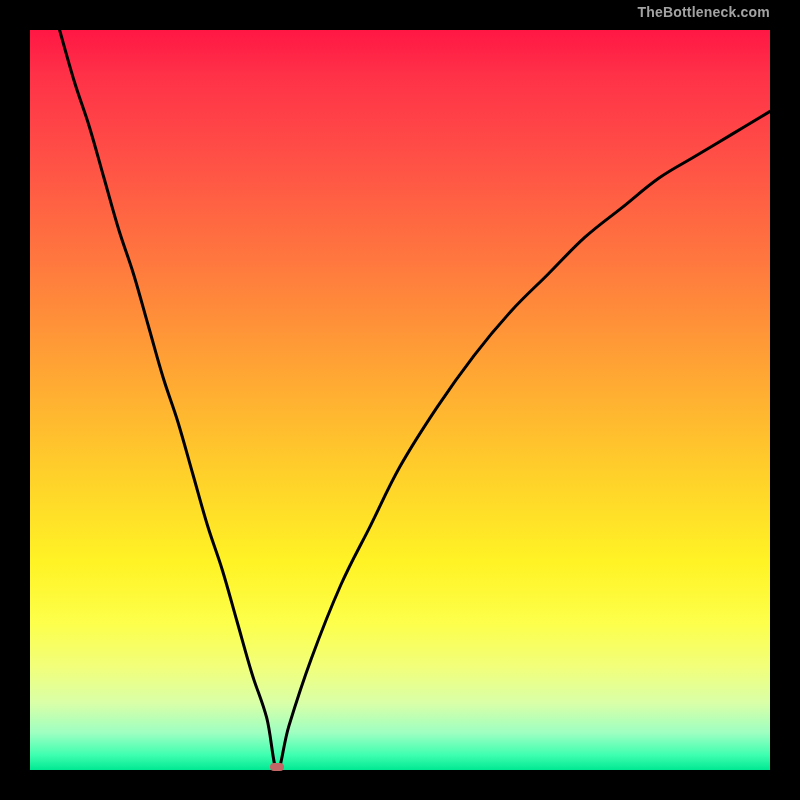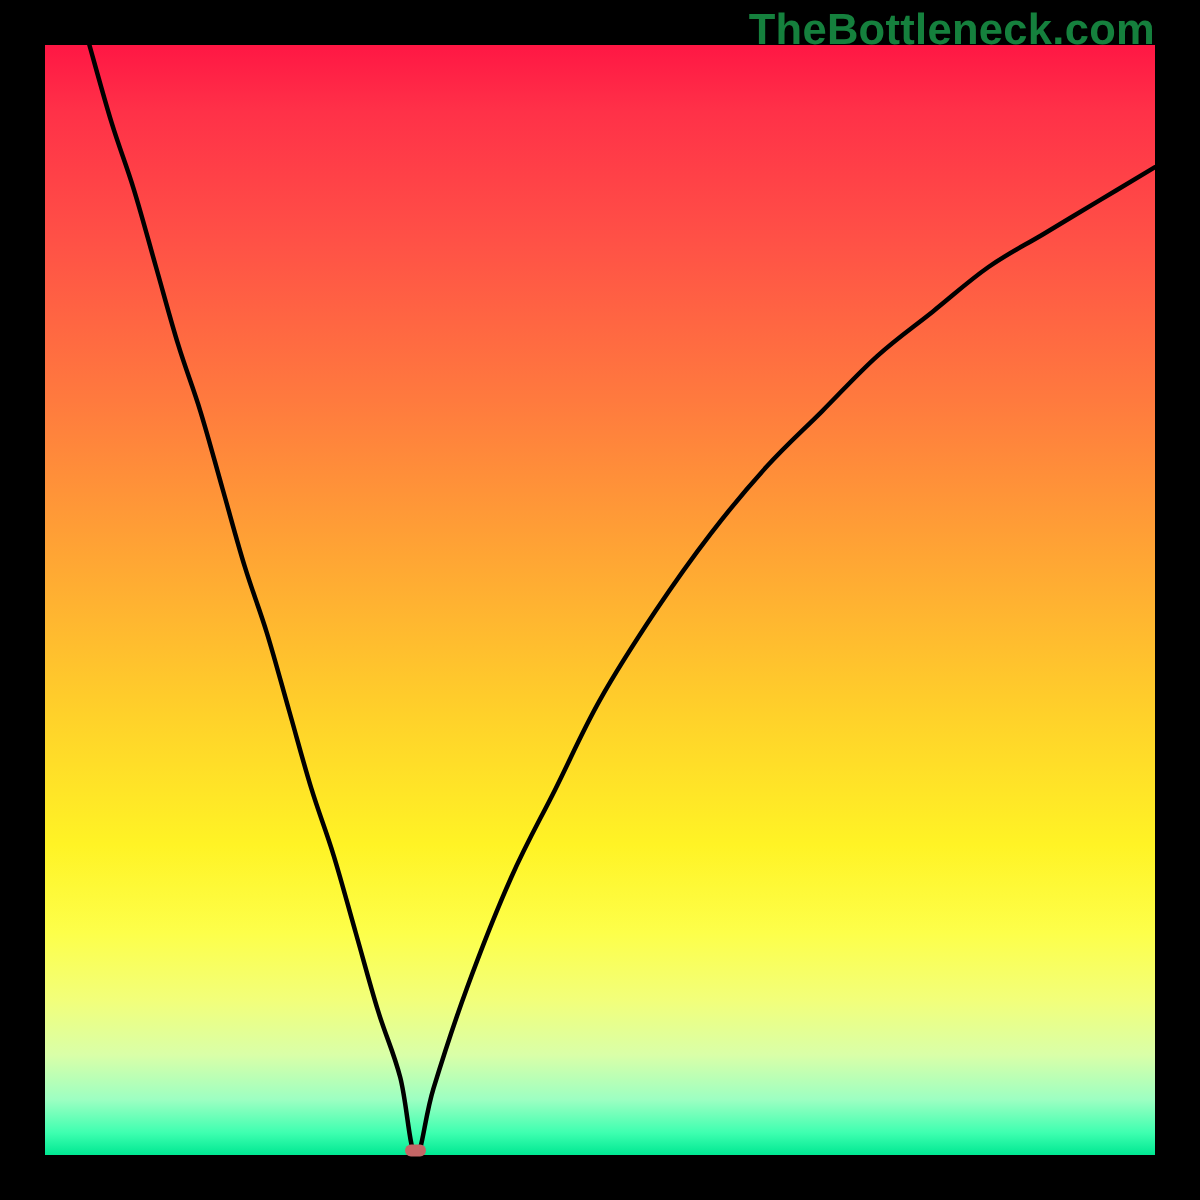--- a/index.html
+++ b/index.html
@@ -8,23 +8,23 @@
     width: 800px;
     height: 800px;
     background: #000;
     position: relative;
   }
   .watermark {
     position: absolute;
     top: 4px;
     right: 30px;
     font-family: Arial, Helvetica, sans-serif;
-    font-size: 29px;
+    font-size: 14px;
     font-weight: 600;
-    color: #15803d;
+    color: #a3a3a3;
     letter-spacing: 0.2px;
   }
   .plot {
     position: absolute;
     left: 30px;
     top: 30px;
     width: 740px;
     height: 740px;
   }
   .gradient {

